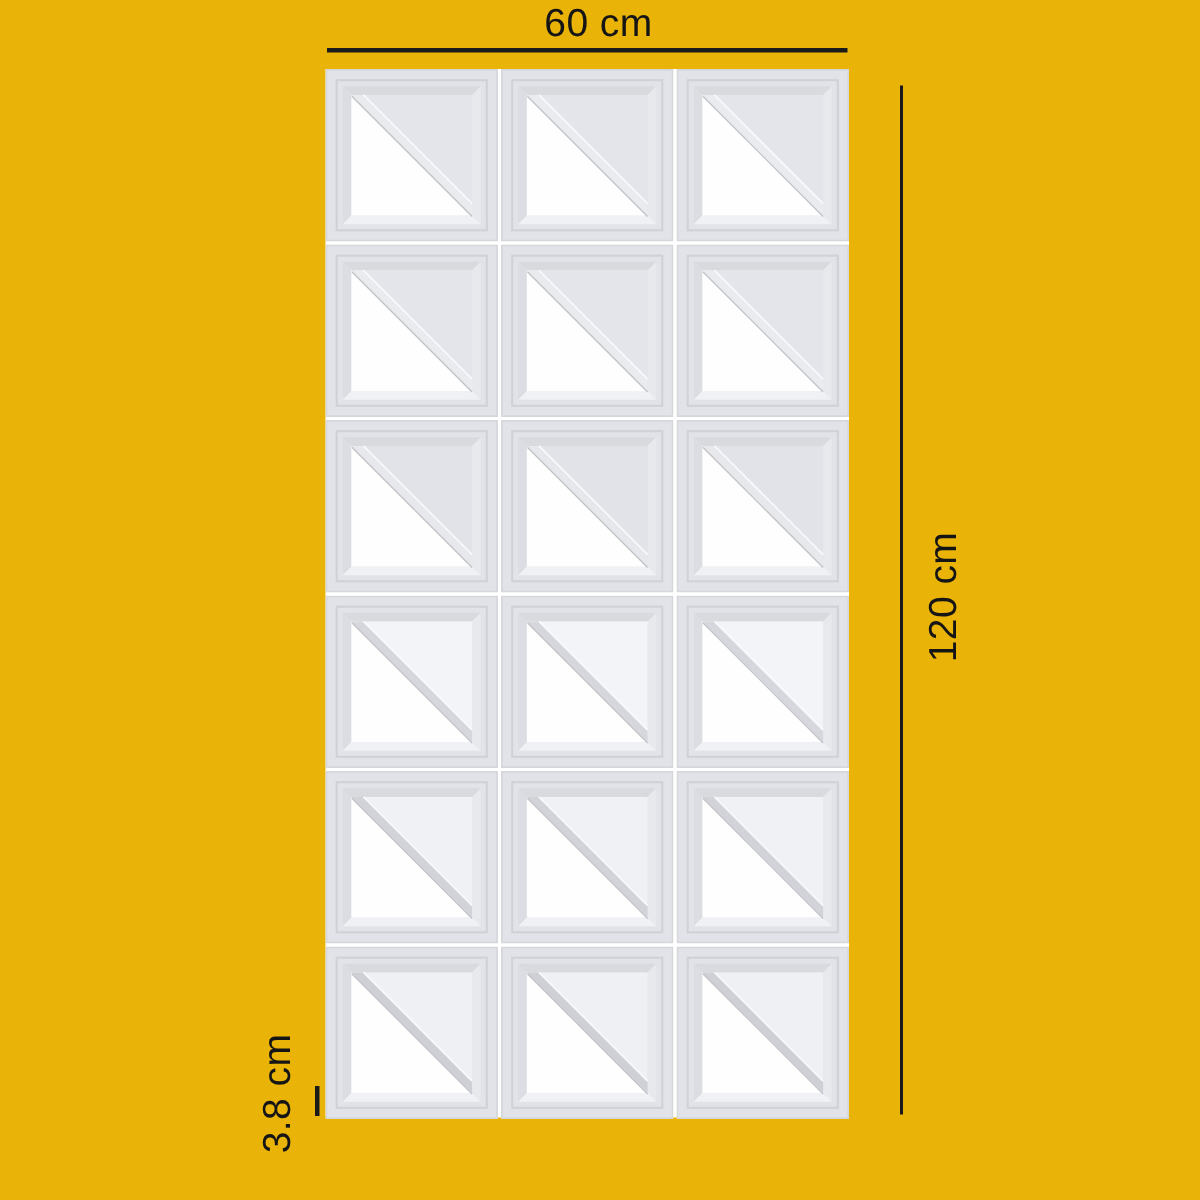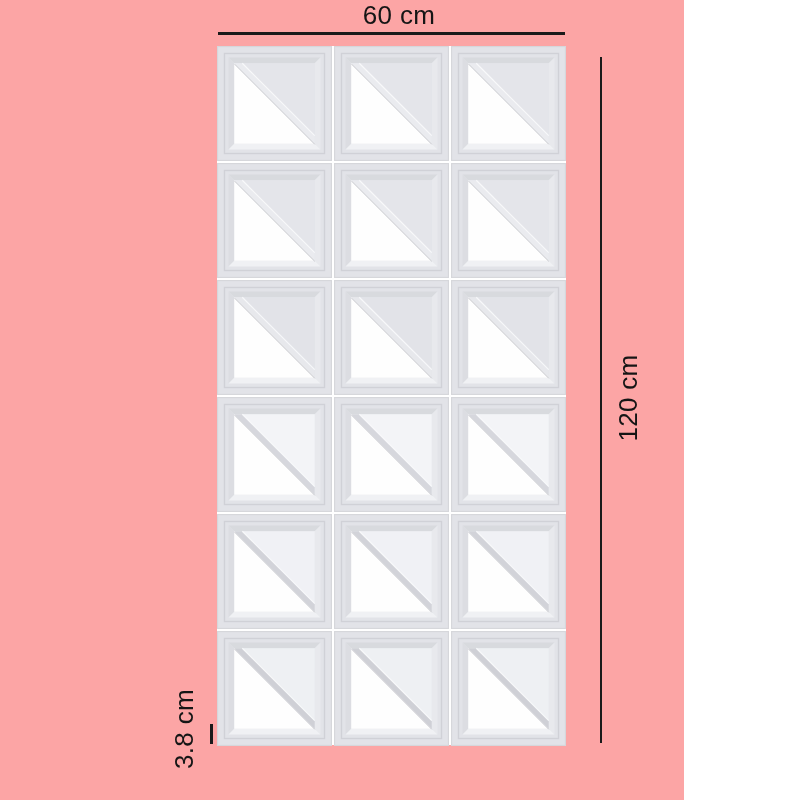--- a/index.html
+++ b/index.html
@@ -3,23 +3,23 @@
 <meta charset="utf-8">
 <style>
   html, body {
     margin: 0;
     padding: 0;
     background: #ffffff;
     font-family: "Liberation Sans", sans-serif;
   }
   .canvas {
     position: relative;
-    width: 684px;
+    width: 800px;
     height: 800px;
-    background: #fca5a5;
+    background: #eab308;
     overflow: hidden;
   }
   
   .panel {
     position: absolute;
     left: 217px;
     top: 46px;
     width: 349px;
     height: 699px;
     display: grid;

